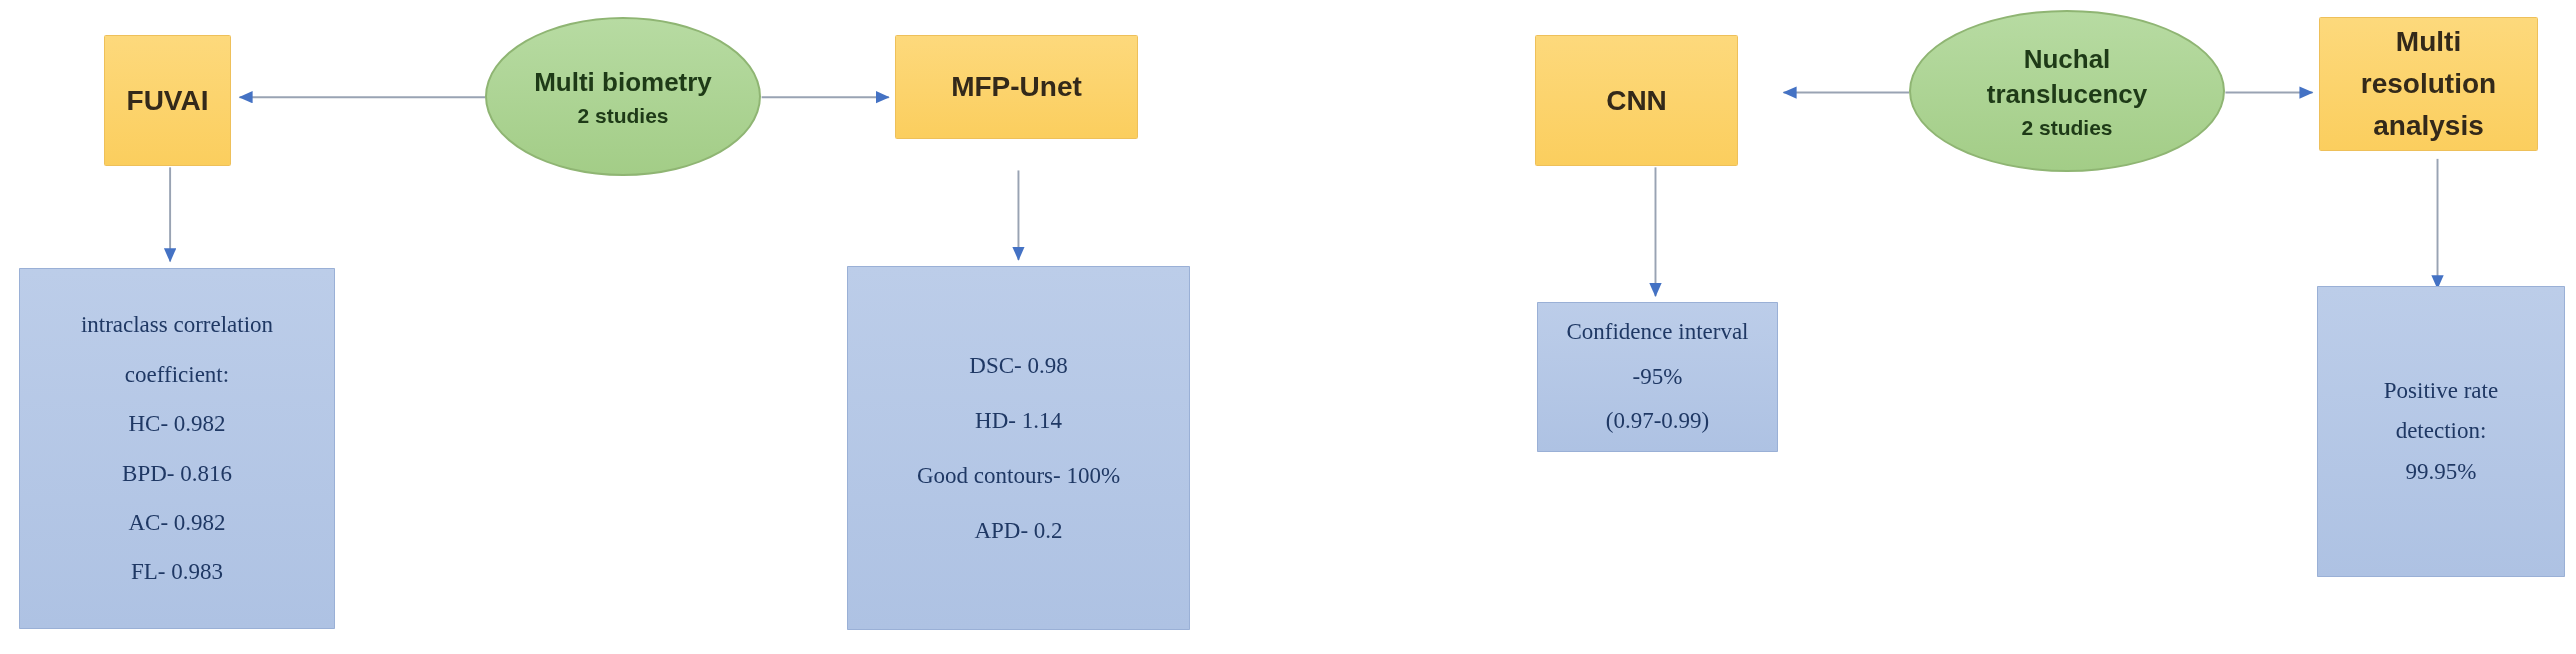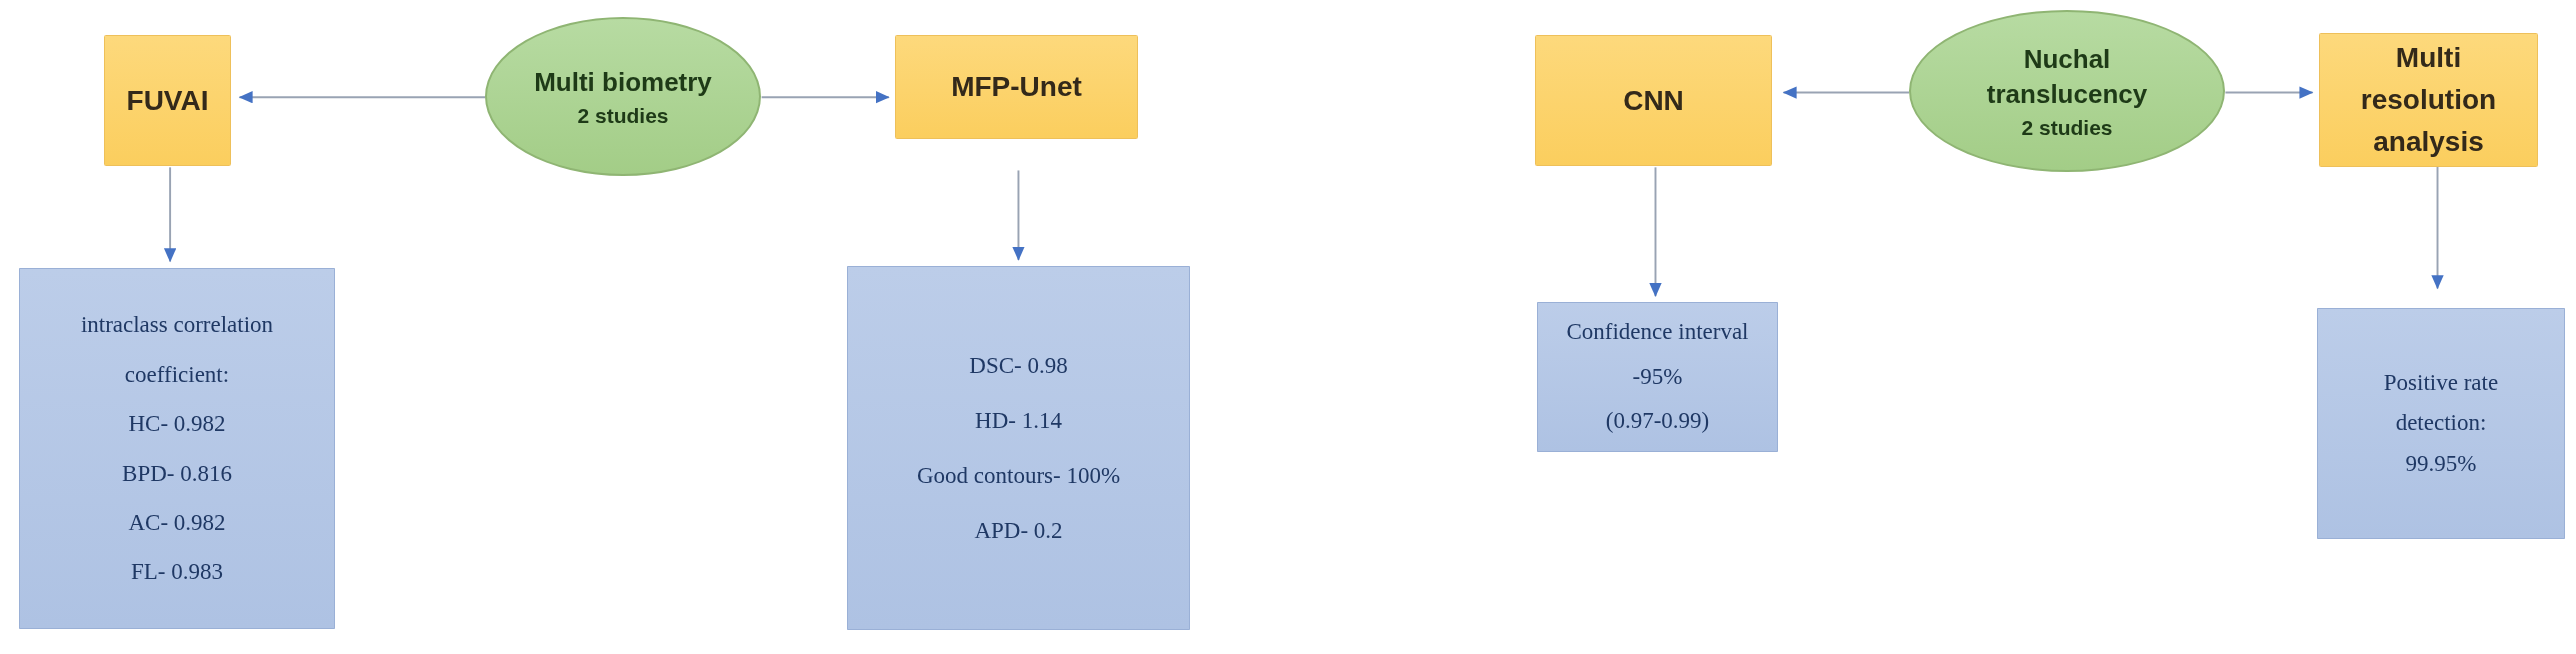--- a/index.html
+++ b/index.html
@@ -117,39 +117,39 @@
       <div class="result-line">DSC- 0.98</div>
       <div class="result-line">HD- 1.14</div>
       <div class="result-line">Good contours- 100%</div>
       <div class="result-line">APD- 0.2</div>
     </div>
 
   </div>
 
   <div>
 
-    <div class="node method-box" style="left:1535px; top:35px; width:237px; height:131px;">
+    <div class="node method-box" style="left:1535px; top:35px; width:203px; height:131px;">
       <span>CNN</span>
     </div>
 
     <div class="node topic-ellipse" style="left:1909px; top:10px; width:316px; height:162px;">
       <div class="topic-title wide">Nuchal translucency</div>
       <div class="topic-subtitle">2 studies</div>
     </div>
 
-    <div class="node method-box" style="left:2319px; top:33px; width:219px; height:134px; padding:0 15.4px;">
+    <div class="node method-box" style="left:2319px; top:17px; width:219px; height:134px; padding:0 15.4px;">
       <span>Multi resolution analysis</span>
     </div>
 
     <div class="node results-box lh-med" style="left:1537px; top:302px; width:241px; height:150px; padding:0 15.4px;">
       <div class="result-line">Confidence interval -95%</div>
       <div class="result-line">(0.97-0.99)</div>
     </div>
 
-    <div class="node results-box lh-tight" style="left:2317px; top:308px; width:248px; height:231px; padding:0 27px;">
+    <div class="node results-box lh-tight" style="left:2317px; top:286px; width:248px; height:291px; padding:0 27px;">
       <div class="result-line">Positive rate detection:</div>
       <div class="result-line">99.95%</div>
     </div>
 
   </div>
 
 </div>
 
 
 </body></html>

